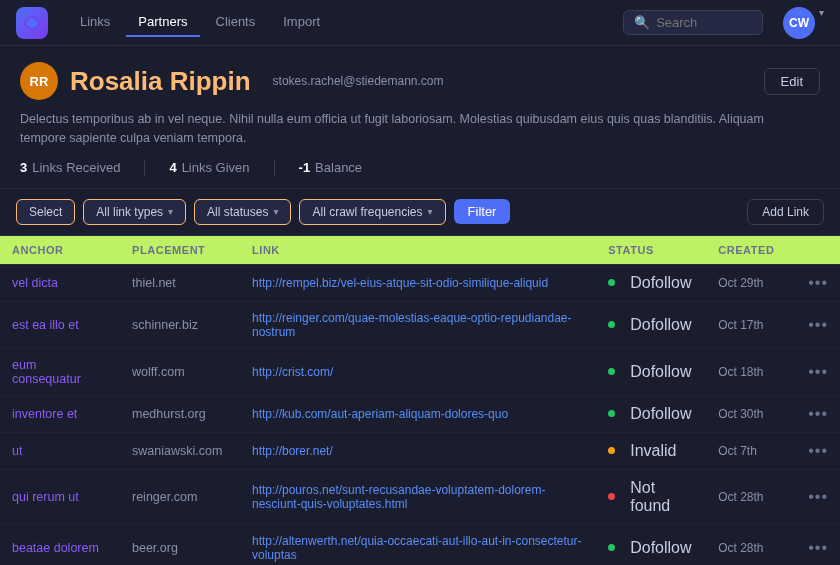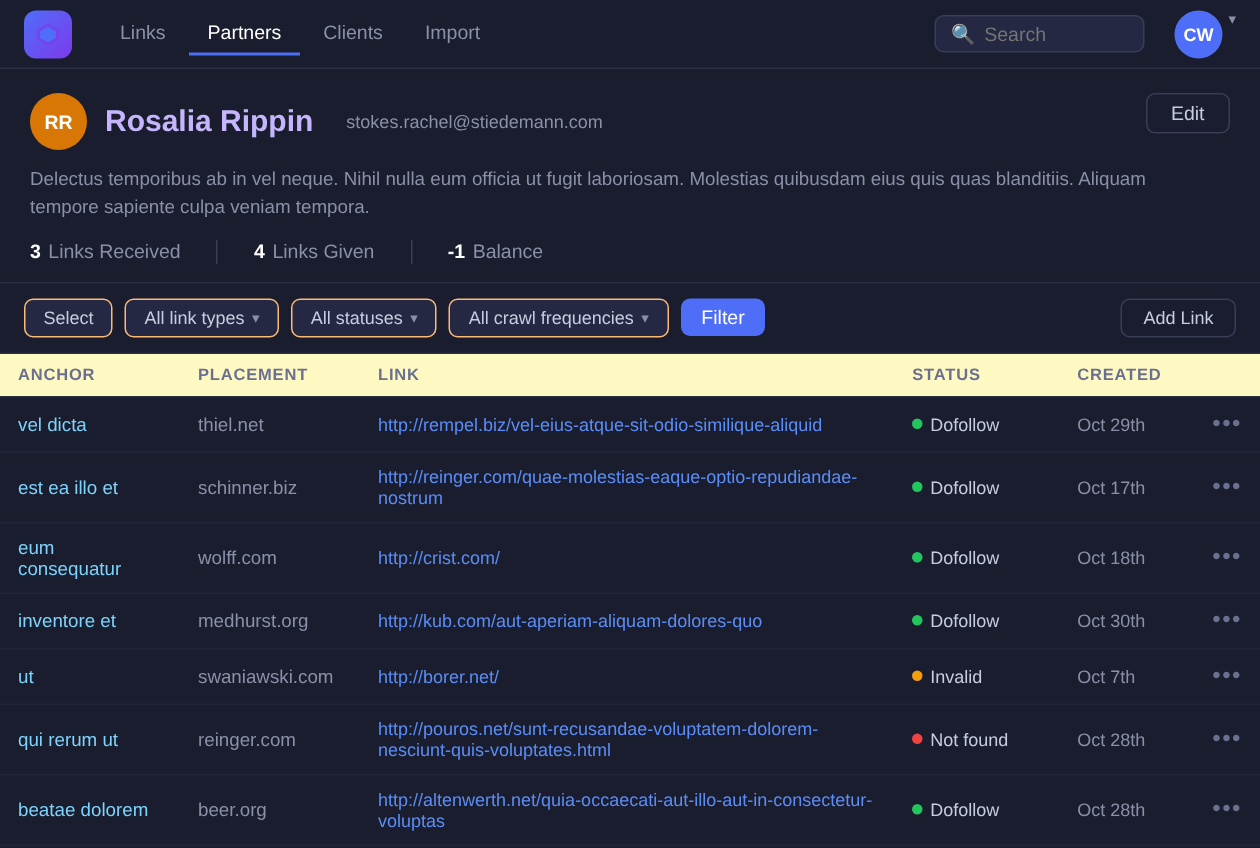--- a/index.html
+++ b/index.html
@@ -86,43 +86,43 @@
     }
     .chevron-icon { color: #8b8fa8; font-size: 10px; }
 
     
     .profile-section {
       padding: 16px 20px 12px;
       border-bottom: 1px solid #2a2d42;
     }
     .profile-header {
       display: flex;
-      align-items: flex-start;
+      align-items: center;
       justify-content: space-between;
       margin-bottom: 10px;
     }
     .profile-left {
       display: flex;
       align-items: center;
       gap: 12px;
     }
     .profile-avatar {
       width: 38px; height: 38px;
       background: #d97706;
       border-radius: 50%;
       display: flex; align-items: center; justify-content: center;
       font-size: 13px;
       font-weight: 700;
       color: #fff;
       flex-shrink: 0;
     }
     .profile-name {
-      font-size: 20px;
+      font-size: 26px;
       font-weight: 700;
-      color: #c4b5fd;
+      color: #fdba74;
     }
     .profile-email {
       font-size: 12px;
       color: #8b8fa8;
       margin-left: 10px;
     }
     .edit-btn {
       background: transparent;
       border: 1px solid #3a3d56;
       color: #c8cce0;
@@ -206,49 +206,49 @@
     
     .table-container {
       overflow-y: auto;
       height: 340px;
     }
     table {
       width: 100%;
       border-collapse: collapse;
     }
     thead tr {
-      background: #fef9c3;
+      background: #bef264;
     }
     thead th {
       text-align: left;
       padding: 8px 12px;
       font-size: 11px;
       font-weight: 600;
       color: #6b7090;
       text-transform: uppercase;
       letter-spacing: 0.05em;
       border-bottom: 1px solid #2a2d42;
     }
     tbody tr {
       border-bottom: 1px solid #22253a;
     }
     tbody td {
       padding: 9px 12px;
       font-size: 12.5px;
       color: #c8cce0;
       vertical-align: middle;
     }
-    .td-anchor { color: #7dd3fc; margin-left: 44px; }
+    .td-anchor { color: #8b5cf6; margin-left: 44px; }
     .td-placement { color: #8b8fa8; }
     .td-link { color: #5b8df7; font-size: 12px; }
     .status-badge {
       display: inline-flex;
       align-items: center;
-      gap: 5px;
-      font-size: 12px;
+      gap: 15px;
+      font-size: 16px;
     }
     .status-dot {
       width: 7px; height: 7px;
       border-radius: 50%;
       flex-shrink: 0;
     }
     .status-dot.dofollow { background: #22c55e; }
     .status-dot.invalid { background: #f59e0b; }
     .status-dot.not-found { background: #ef4444; }
     .td-created { color: #8b8fa8; font-size: 12px; }

